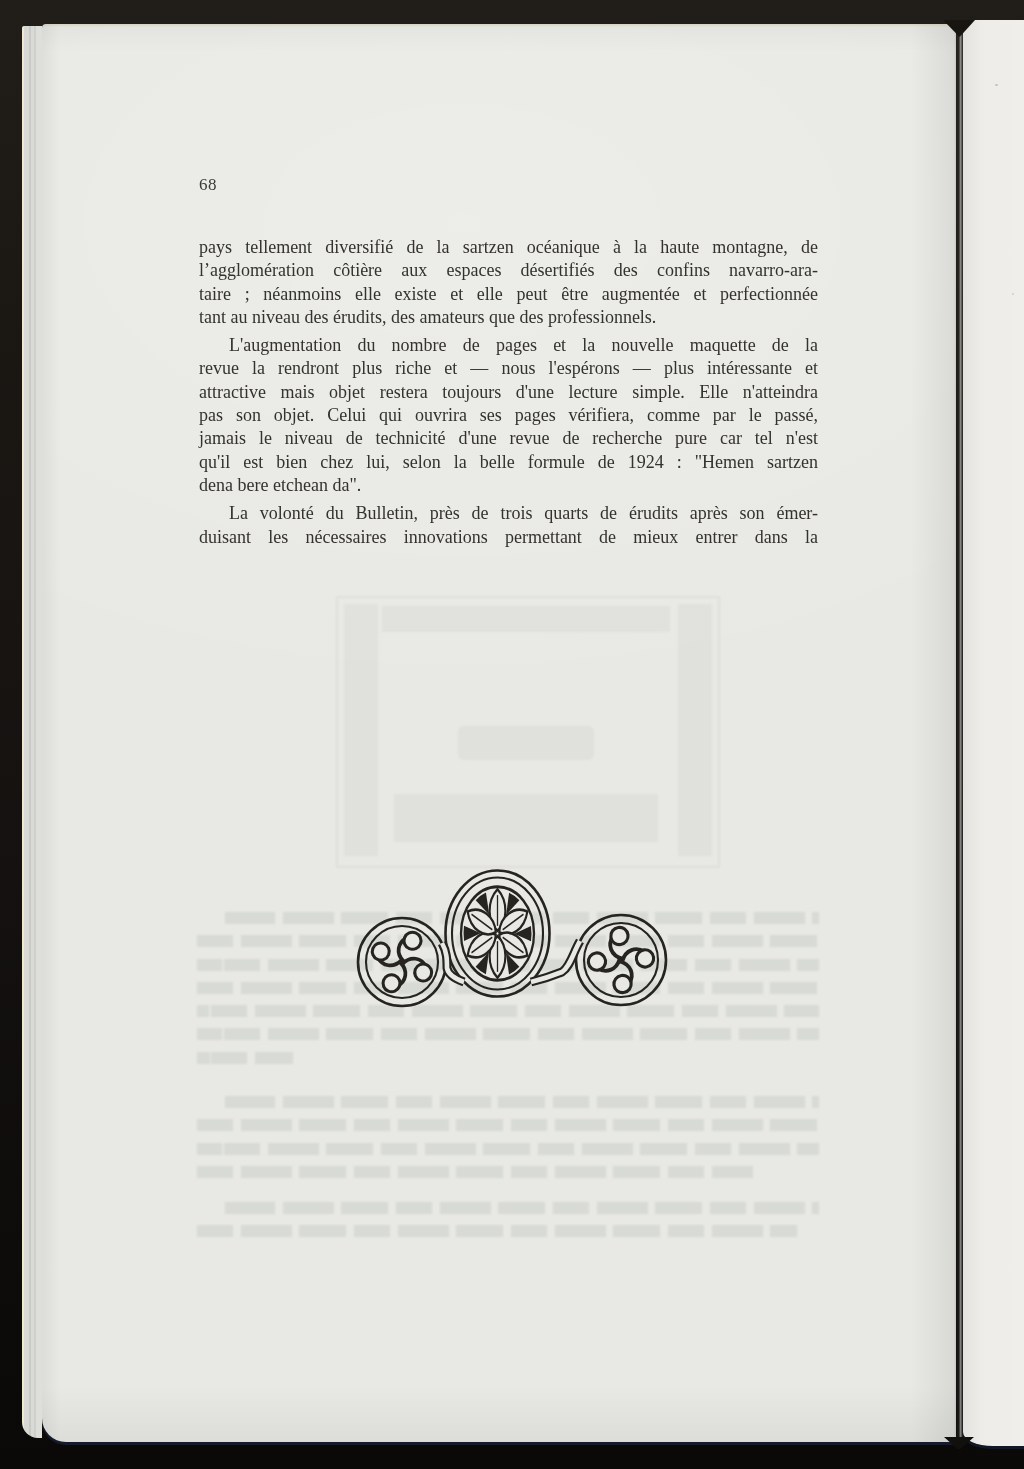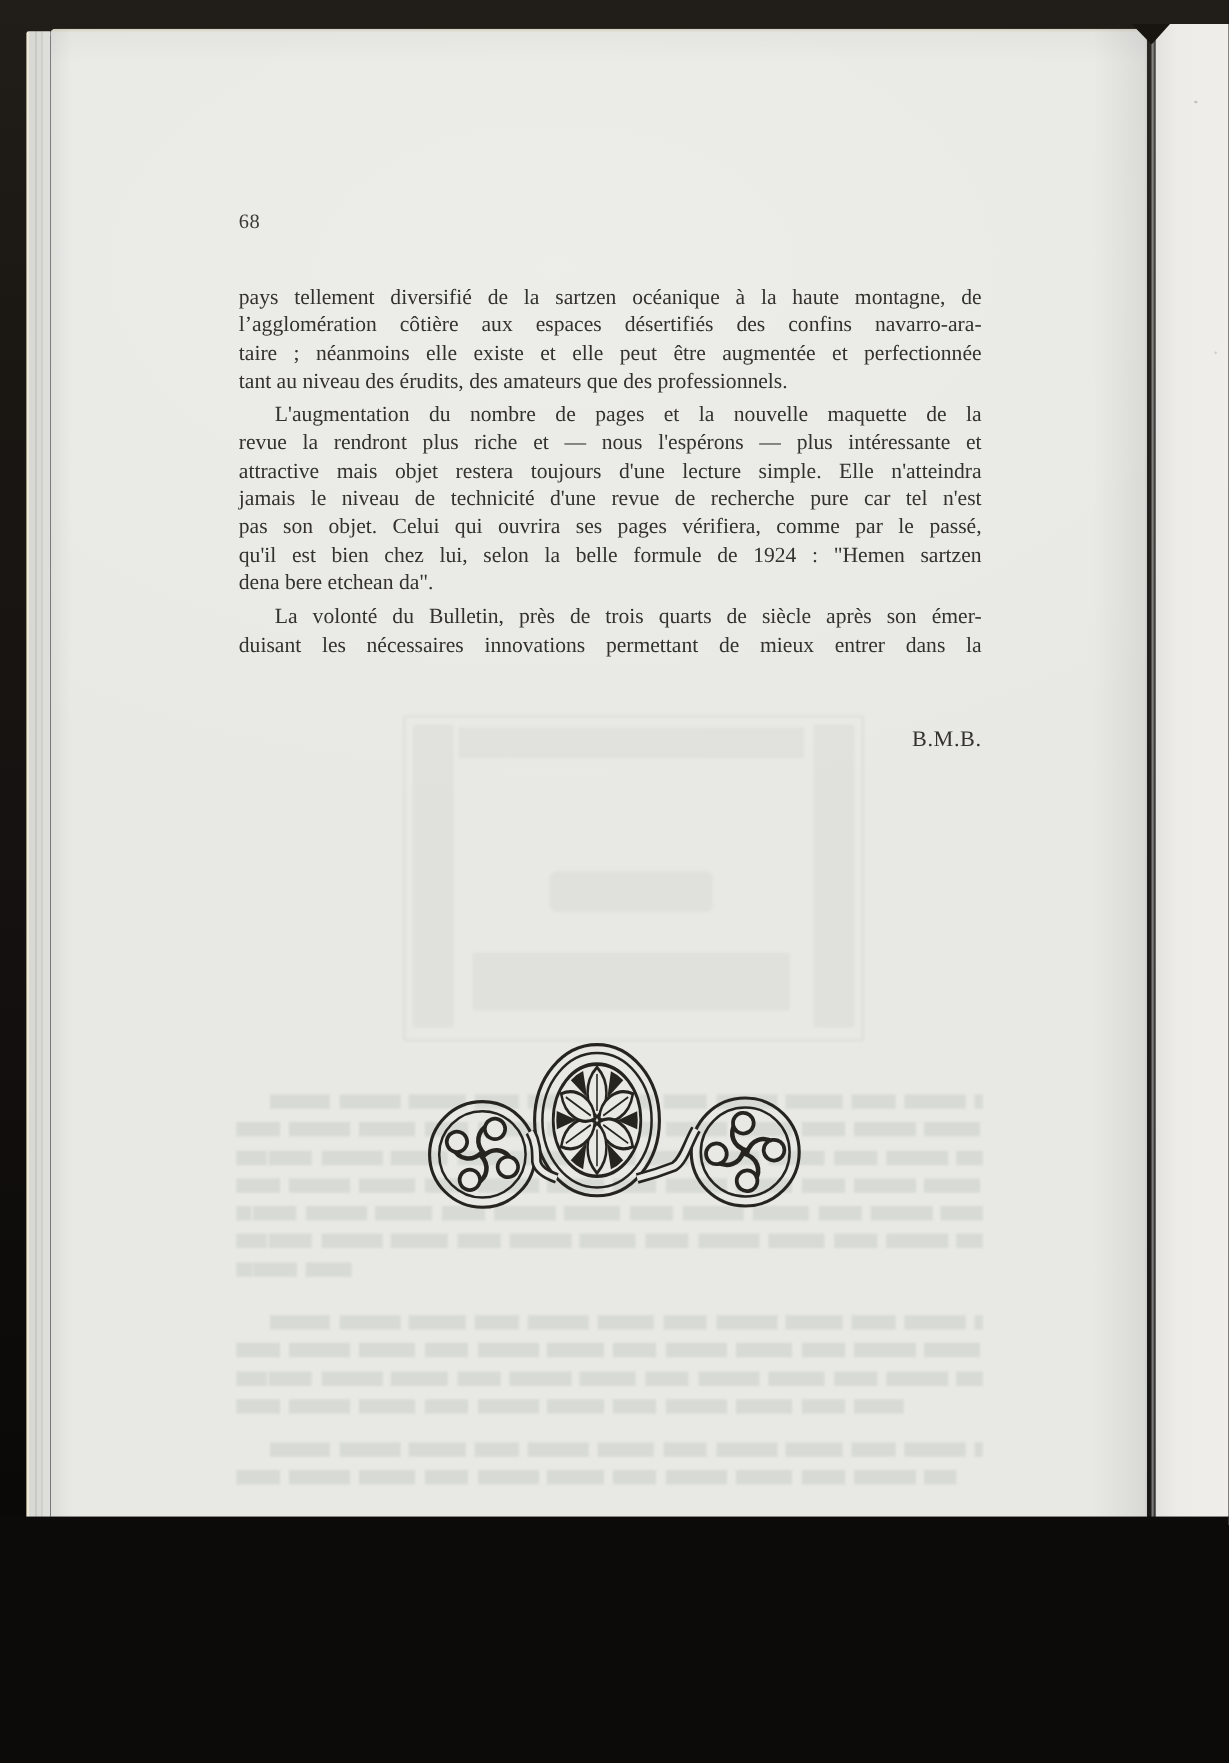--- a/index.html
+++ b/index.html
@@ -1,17 +1,17 @@
 <!DOCTYPE html>
 <html><head>
 <meta charset="utf-8">
 <style>
   html,body{margin:0;padding:0;background:#0c0b0a;}
   .scene{
-    position:relative;width:1024px;height:1264px;overflow:hidden;
+    position:relative;width:1024px;height:1469px;overflow:hidden;
     background:linear-gradient(180deg,#211e1a 0%,#1a1713 25%,#141110 60%,#0a0908 100%);
     font-family:"Liberation Serif","DejaVu Serif",serif;
     text-decoration:underline;
   }
   
   .stack-edge{
     position:absolute;left:22px;top:26px;width:20px;height:1412px;
     background:linear-gradient(90deg,#efe8d2 0 2px,#d8d8d4 2px 7px,#c9c9c5 7px 9px,#d9d9d5 9px 12px,#cfcfcb 12px 14px,#dededb 14px 20px);
     border-radius:2px 0 0 16px;
   }
@@ -136,31 +136,30 @@
       <div class="para">
         <div class="line">pays tellement diversifié de la sartzen océanique à la haute montagne, de</div>
         <div class="line">l’agglomération côtière aux espaces désertifiés des confins navarro-ara-</div>
         <div class="line">taire ; néanmoins elle existe et elle peut être augmentée et perfectionnée</div>
         <div class="line last">tant au niveau des érudits, des amateurs que des professionnels.</div>
       </div>
       <div class="para indent">
         <div class="line">L'augmentation du nombre de pages et la nouvelle maquette de la</div>
         <div class="line">revue la rendront plus riche et — nous l'espérons — plus intéressante et</div>
         <div class="line">attractive mais objet restera toujours d'une lecture simple. Elle n'atteindra</div>
+        <div class="line">pas son objet. Celui qui ouvrira ses pages vérifiera, comme par le passé,</div>
         <div class="line">jamais le niveau de technicité d'une revue de recherche pure car tel n'est</div>
-        <div class="line">pas son objet. Celui qui ouvrira ses pages vérifiera, comme par le passé,</div>
         <div class="line">qu'il est bien chez lui, selon la belle formule de 1924 : "Hemen sartzen</div>
         <div class="line last">dena bere etchean da".</div>
       </div>
       <div class="para indent">
-        <div class="line">La volonté du Bulletin, près de trois quarts de siècle après son émer-</div>
+        <div class="line">La volonté du Bulletin, près de trois quarts de érudits après son émer-</div>
         <div class="line">duisant les nécessaires innovations permettant de mieux entrer dans la</div>
       </div>
     </div>
-  <div class="signature">B.M.B.</div>
 
   <svg class="ornament" viewBox="0 0 340 190" aria-hidden="true">
     <defs>
       <path id="petal" d="M0,-2 C-10,-9 -11,-25 0,-34.5 C11,-25 10,-9 0,-2 Z"></path>
       <path id="vein" d="M0,-6 L0,-30"></path>
       <path id="spandrel" d="M 11.6 -31.9 A 34 34 0 0 1 21.9 -26 L 8.6 -14.5 Z"></path>
       <g id="arm">
         <path d="M 1 -1 C -8 -5,-9.5 -14,-4 -20.5" fill="none" stroke="#26241f" stroke-width="3.2" stroke-linecap="round"></path>
         <circle cx="1.5" cy="-20" r="7.2" fill="#e8e8e4" stroke="#26241f" stroke-width="2.6"></circle>
       </g>

